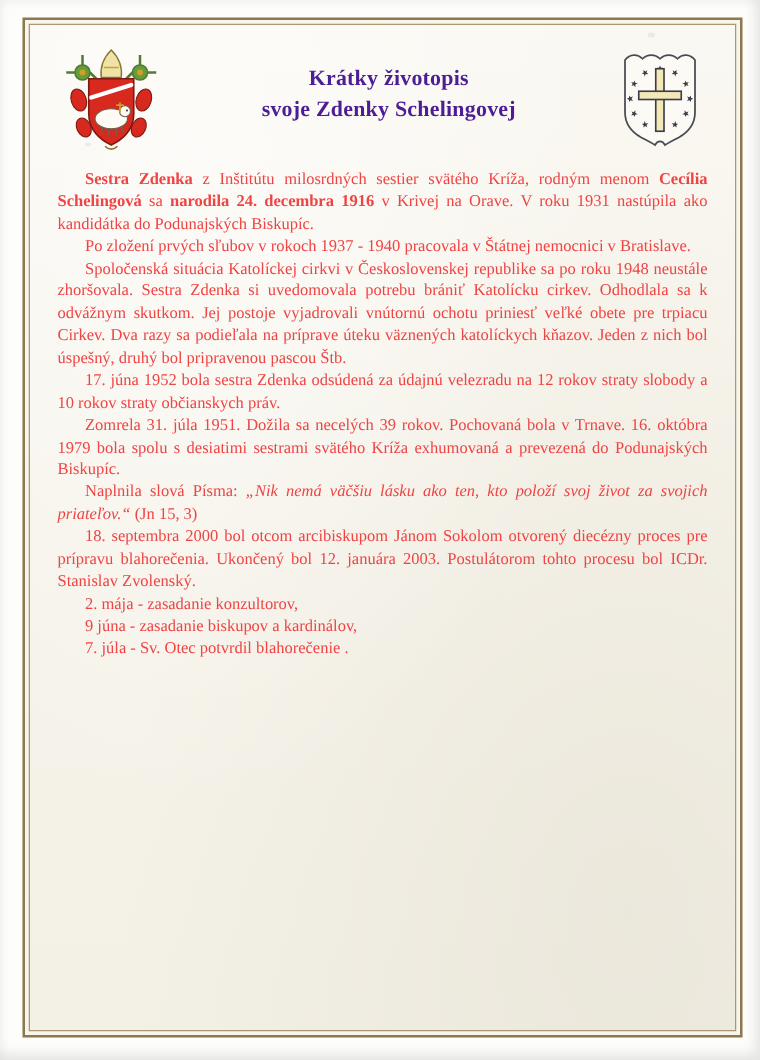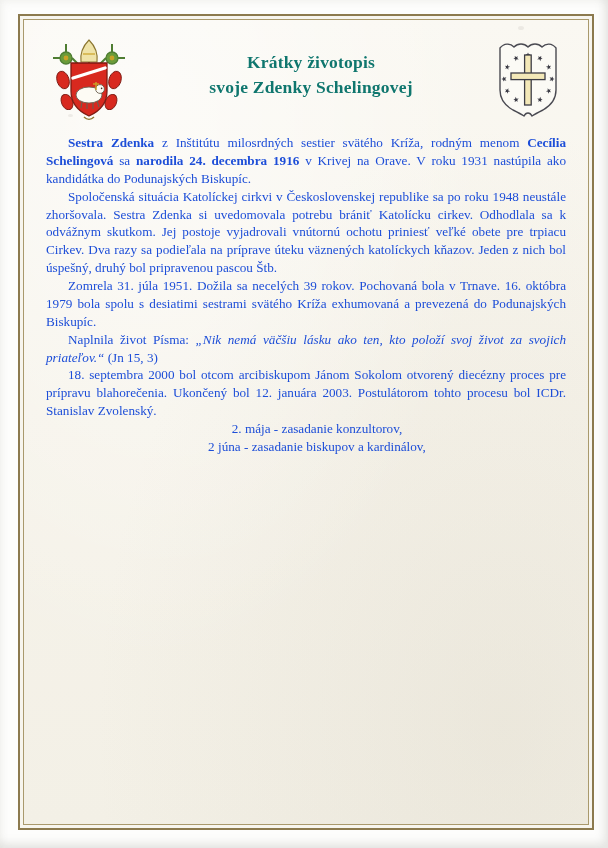--- a/index.html
+++ b/index.html
@@ -89,41 +89,41 @@
   .title-block {
     flex: 1 1 auto;
     text-align: center;
     padding-top: 18px;
   }
   .title-line {
     font-family: "Liberation Serif", "DejaVu Serif", serif;
     font-weight: bold;
     font-size: 17.5px;
     letter-spacing: 0.2px;
-    color: #0f766e;
+    color: #4c1d95;
     line-height: 1.45;
     white-space: nowrap;
   }
 
   
   .body-text {
     font-size: 13.2px;
     line-height: 1.355;
-    color: #1d4ed8;
+    color: #ef4444;
     text-align: justify;
     text-justify: inter-word;
     hyphens: manual;
   }
   .body-text p {
     margin: 0;
     text-indent: 22px;
   }
   .body-text p.sub-item {
     text-indent: 22px;
-    text-align: center;
+    text-align: left;
   }
   .body-text b { font-weight: bold; }
   .body-text i { font-style: italic; }
 
   .blot {
     position: absolute;
     border-radius: 50%;
     background: rgba(120,110,95,0.10);
     pointer-events: none;
   }
@@ -246,29 +246,32 @@
               <rect x="34.6" y="23" width="6.6" height="50" fill="#f3e8b8" stroke="#3c3c46" stroke-width="1.3"></rect>
               <rect x="21" y="41" width="34" height="6.6" fill="#f3e8b8" stroke="#3c3c46" stroke-width="1.3"></rect>
             </g>
           </svg>
         </div>
 
         <div class="body-text">
 
           <p><b>Sestra Zdenka</b><span> z Inštitútu milosrdných sestier svätého Kríža, rodným menom </span><b>Cecília Schelingová</b><span> sa </span><b>narodila 24. decembra 1916</b><span> v Krivej na Orave. V roku 1931 nastúpila ako kandidátka do Podunajských Biskupíc.</span></p>
 
+          <p>Po zložení prvých sľubov  v rokoch 1937 - 1940 pracovala v Štátnej nemocnici v Bratislave.</p>
           <p>Spoločenská situácia Katolíckej cirkvi v Československej republike sa po roku 1948 neustále zhoršovala. Sestra Zdenka si uvedomovala potrebu brániť Katolícku cirkev. Odhodlala sa k odvážnym skutkom. Jej postoje vyjadrovali vnútornú ochotu priniesť veľké obete pre trpiacu Cirkev. Dva razy sa podieľala na príprave úteku väznených katolíckych kňazov. Jeden z nich bol úspešný, druhý bol pripravenou pascou Štb.</p>
+          <p>17. júna 1952 bola sestra Zdenka odsúdená za údajnú velezradu na 12 rokov straty slobody a 10 rokov straty občianskych práv.</p>
           <p>Zomrela  31. júla 1951. Dožila sa necelých 39 rokov. Pochovaná bola v Trnave. 16. októbra 1979 bola spolu s desiatimi sestrami svätého Kríža exhumovaná a  prevezená do Podunajských Biskupíc.</p>
 
-          <p><span>Naplnila život Písma: </span><i>„Nik nemá väčšiu lásku ako ten, kto položí svoj život za svojich priateľov.“</i><span> (Jn 15, 3)</span></p>
+          <p><span>Naplnila slová Písma: </span><i>„Nik nemá väčšiu lásku ako ten, kto položí svoj život za svojich priateľov.“</i><span> (Jn 15, 3)</span></p>
 
           <p>18. septembra 2000 bol  otcom arcibiskupom Jánom Sokolom otvorený diecézny proces pre prípravu blahorečenia. Ukončený bol 12. januára 2003. Postulátorom tohto procesu bol ICDr. Stanislav Zvolenský.</p>
 
           <p class="sub-item">2. mája -  zasadanie konzultorov,</p>
-          <p class="sub-item">2 júna - zasadanie biskupov a kardinálov,</p>
+          <p class="sub-item">9 júna - zasadanie biskupov a kardinálov,</p>
+          <p class="sub-item">7. júla  - Sv. Otec potvrdil blahorečenie .</p>
         </div>
 
         <div class="blot" style="left:494px; top:6px; width:6px; height:4px;"></div>
         <div class="blot" style="left:44px; top:94px; width:5px; height:3px;"></div>
       </div>
     </div>
   </div>
 </div>
 
 </body></html>

